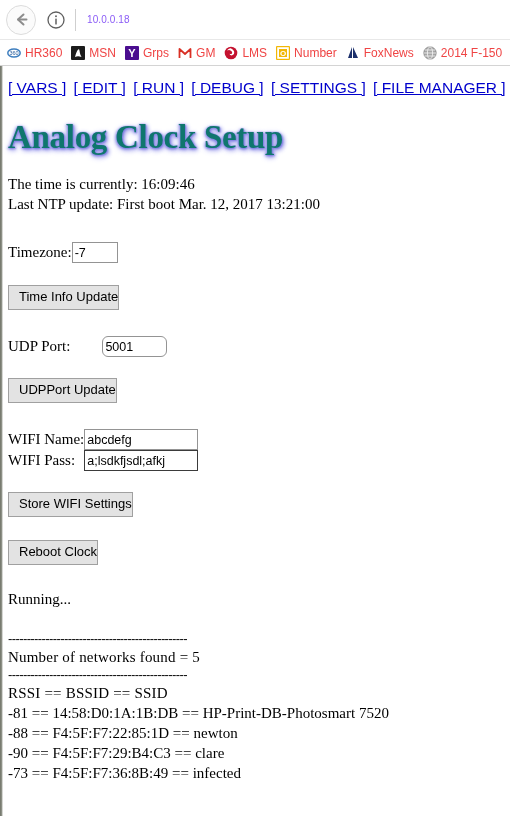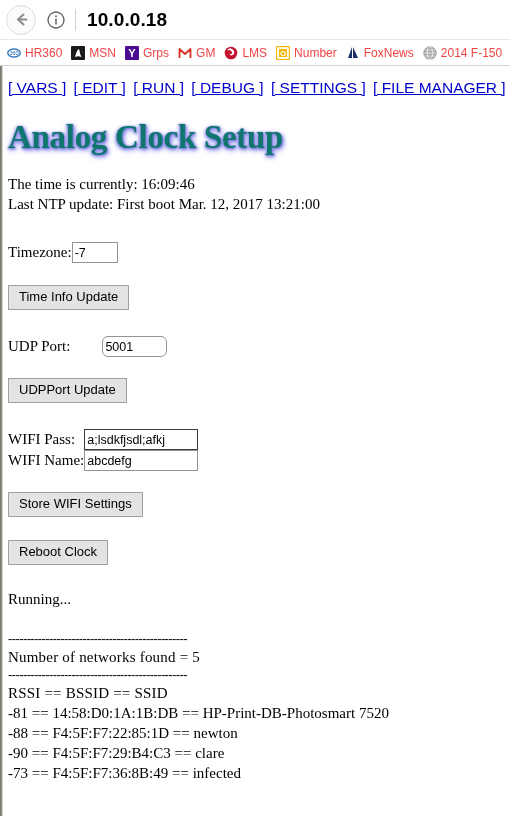--- a/index.html
+++ b/index.html
@@ -46,24 +46,23 @@
     flex: 0 0 auto;
   }
   .url-sep {
     width: 1px;
     height: 22px;
     background: #cfcfcf;
     margin-right: 11px;
   }
   #url-text {
     font-family: "Liberation Sans", sans-serif;
-    font-size: 19px;
-    color: #000000;
+    font-size: 10px;
+    color: #8b5cf6;
     letter-spacing: 0.1px;
-    font-weight: bold;
   }
 
   #bookmarks {
     height: 25px;
     display: flex;
     align-items: center;
     padding-left: 7px;
     background: #ffffff;
     font-family: "Liberation Sans", sans-serif;
     font-size: 12px;
@@ -165,21 +164,21 @@
   input.tf.focused {
     border: 1px solid #3b3b3b;
   }
 
   button.btn {
     font-family: "Liberation Sans", sans-serif;
     font-size: 13px;
     color: #000;
     background: #e3e3e3;
     border: 1px solid #a0a0a0;
-    padding: 4px 10px 5px 10px;
+    padding: 4px 0 5px 10px;
     cursor: pointer;
     line-height: 14px;
   }
 
   .mono-line {
     font-family: "Liberation Serif", "DejaVu Serif", serif;
     font-size: 15px;
     line-height: 20px;
     letter-spacing: 0.2px;
     white-space: nowrap;
@@ -340,31 +339,31 @@
       </table>
 
     <div style="height:21px"></div>
     <button class="btn">UDPPort Update</button>
 
     <div style="height:26px"></div>
 
     <table class="formtbl">
       <tbody>
           <tr>
+        <td class="lbl">WIFI Name:</td>
+        <td>
+              <input class="tf wide" type="text" value="abcdefg" style="">
+            </td>
+      </tr>
+      <tr>
         <td class="lbl">WIFI Pass:</td>
         <td>
               <input class="tf wide focused" type="text" autofocus="" value="a;lsdkfjsdl;afkj" style="">
             </td>
       </tr>
-      <tr>
-        <td class="lbl">WIFI Name:</td>
-        <td>
-              <input class="tf wide" type="text" value="abcdefg" style="">
-            </td>
-      </tr>
     </tbody>
       </table>
 
     <div style="height:21px"></div>
     <button class="btn">Store WIFI Settings</button>
 
     <div style="height:23px"></div>
     <button class="btn">Reboot Clock</button>
 
     <div style="height:24px"></div>

